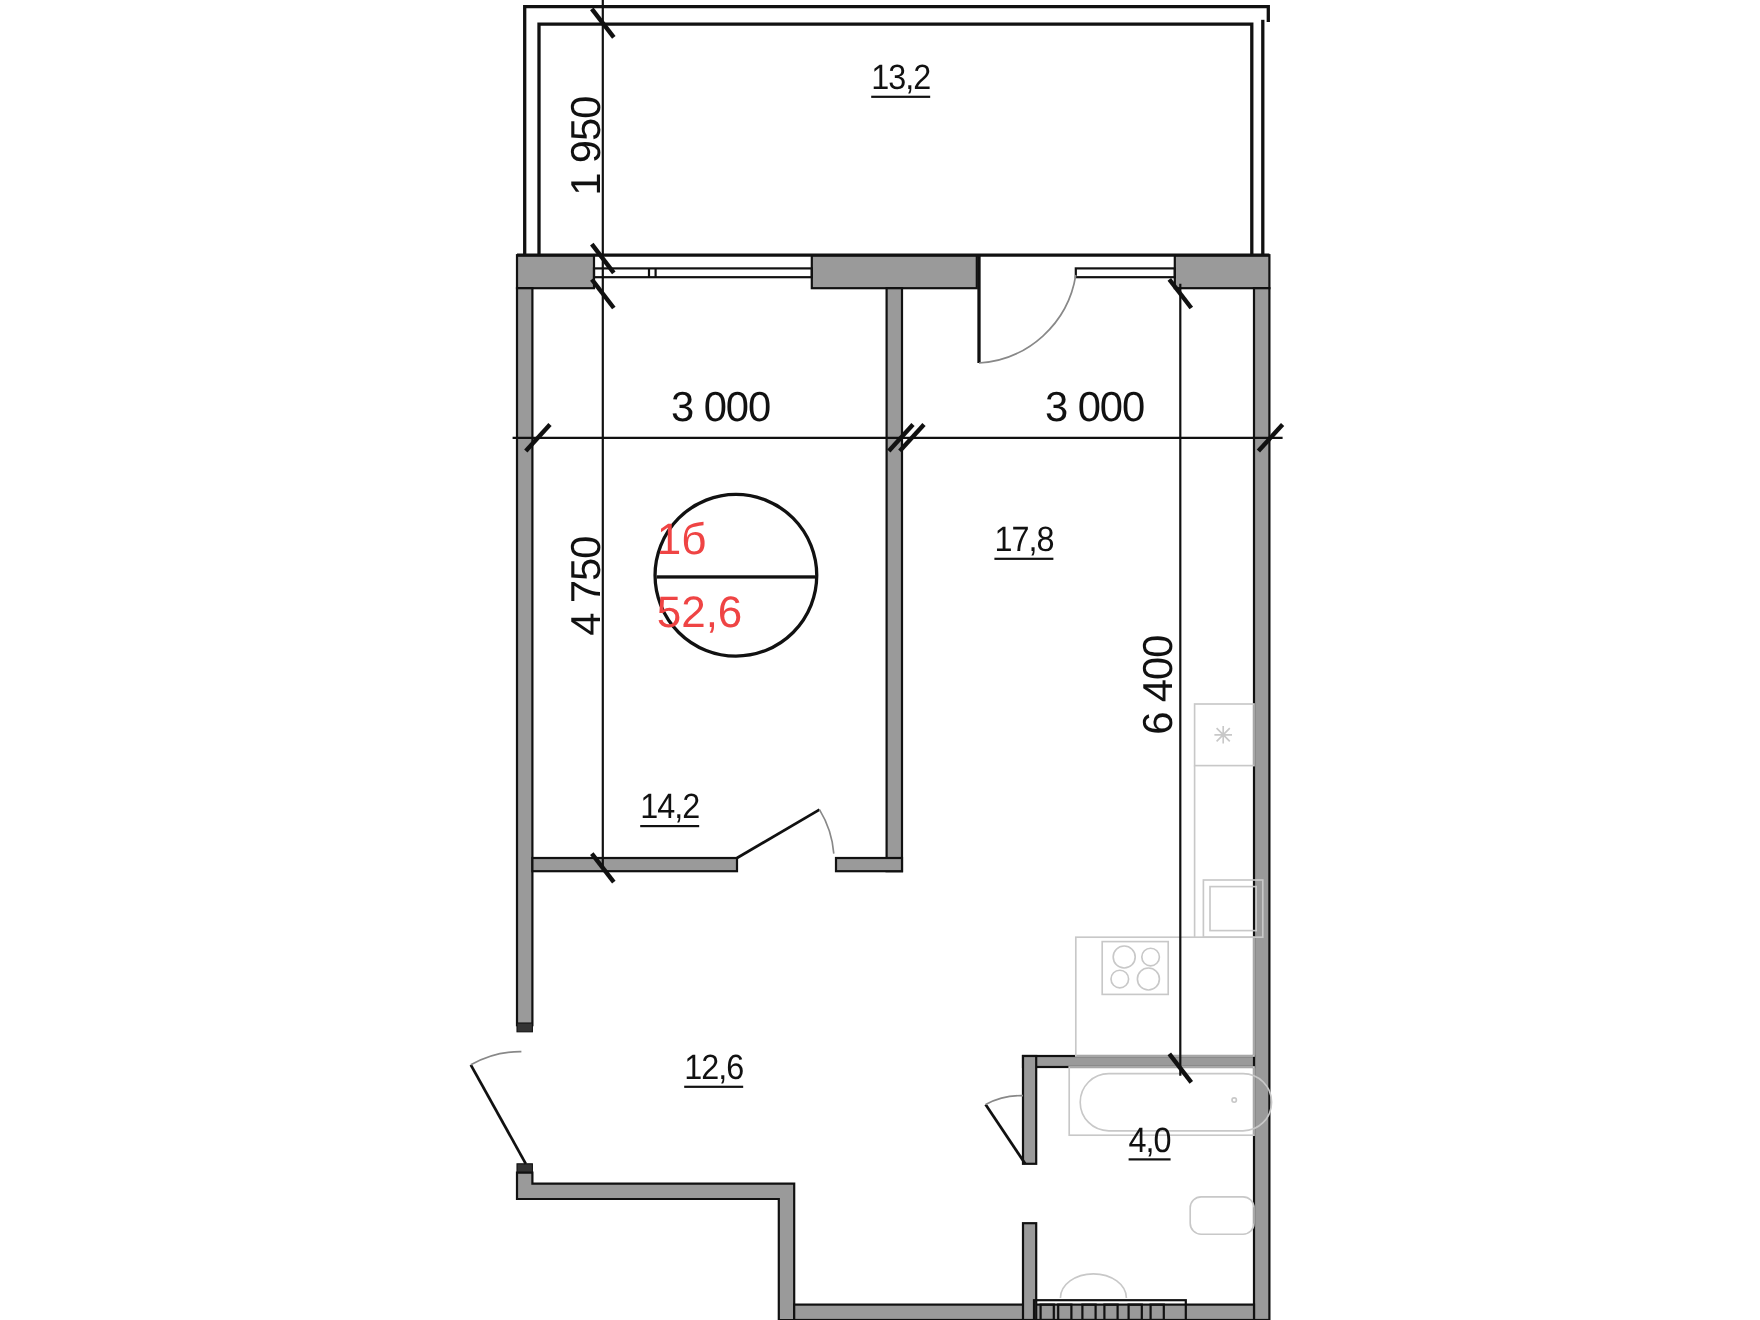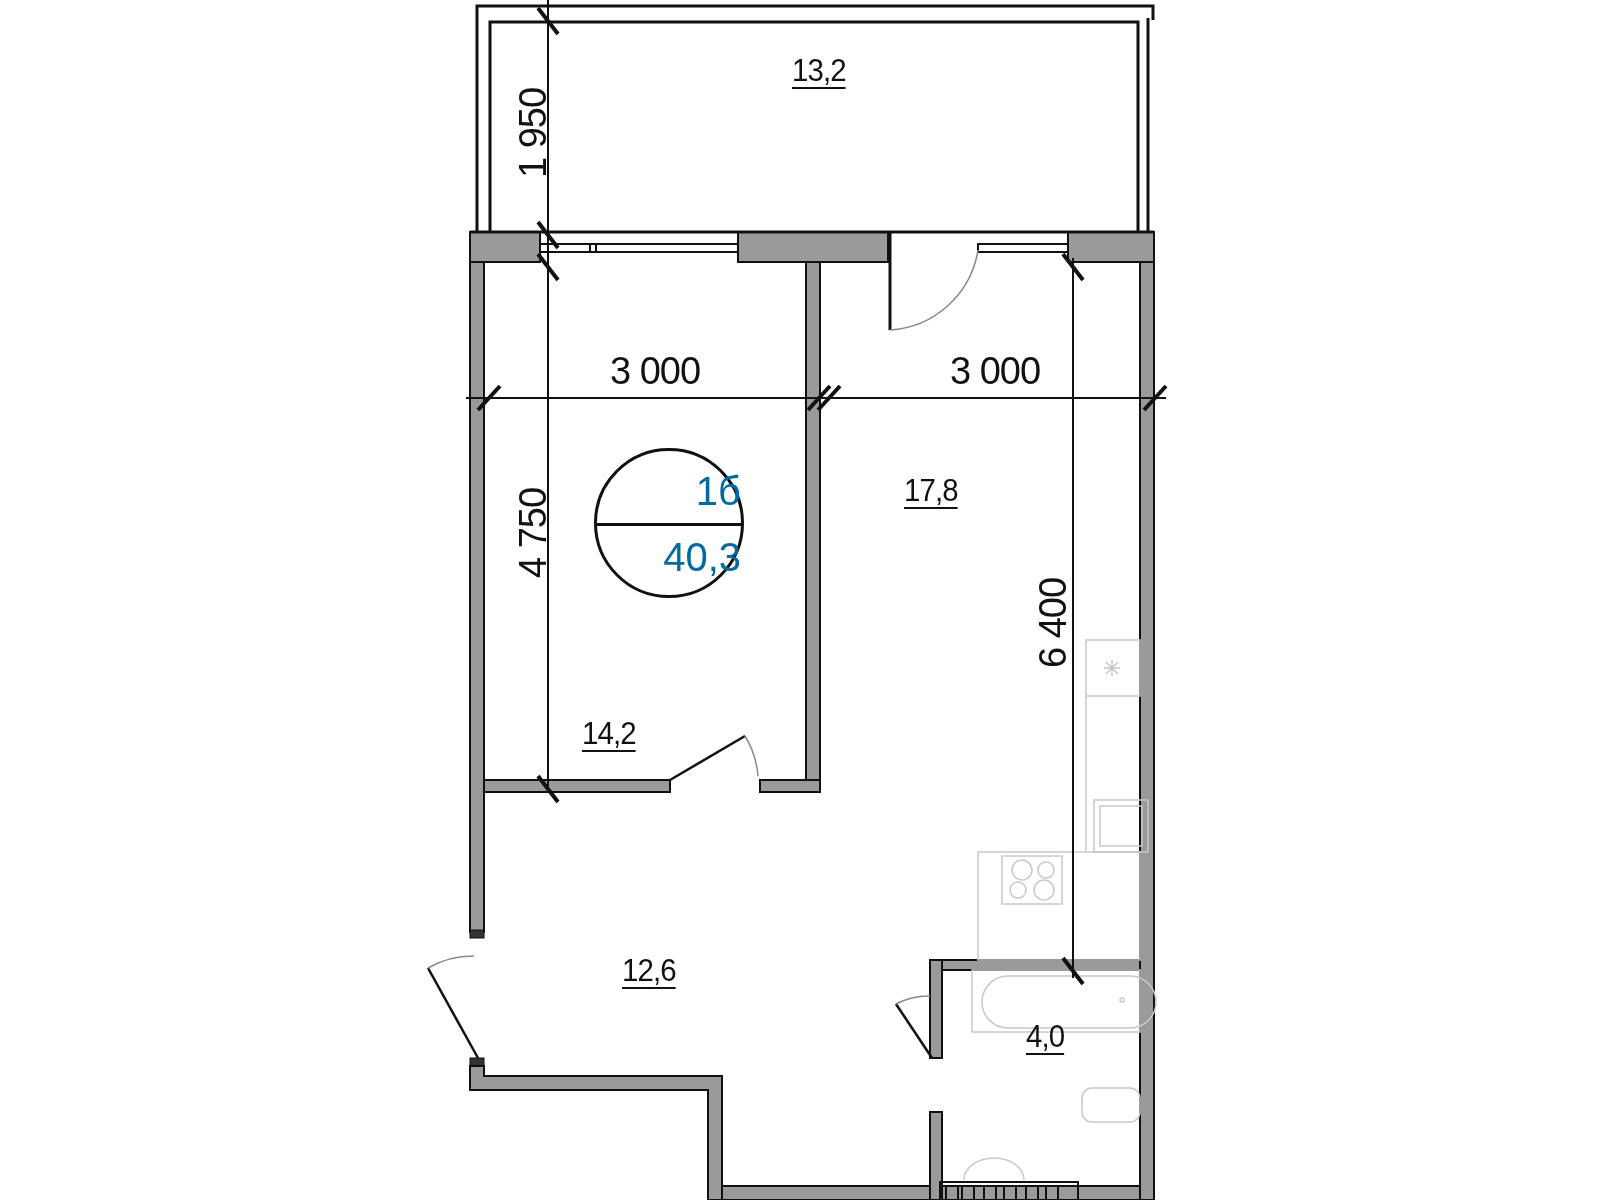--- a/index.html
+++ b/index.html
@@ -3,21 +3,21 @@
 <meta charset="utf-8">
 <style>
   html,body{margin:0;padding:0;background:#ffffff;}
   body{width:1600px;height:1200px;position:relative;overflow:hidden;font-family:"Liberation Sans",sans-serif;}
   svg{position:absolute;left:0;top:0;}
   .lbl{position:absolute;color:#111;font-family:"Liberation Sans",sans-serif;white-space:nowrap;}
   .area{font-size:32px;text-decoration:underline;text-decoration-thickness:2px;text-underline-offset:6px;letter-spacing:-1px;transform:scaleX(0.92);transform-origin:left;}
   .dim{font-size:38px;letter-spacing:-1px;transform-origin:left top;}
   .badge{position:absolute;left:594px;top:448px;width:150px;height:150px;border:3px solid #111;border-radius:50%;box-sizing:border-box;}
   .badge .line{position:absolute;left:0;right:0;top:72px;height:3px;background:#111;}
-  .badge .t{position:absolute;left:0;right:0;text-align:right;font-size:40px;color:#0369a1;font-family:"Liberation Sans",sans-serif;}
+  .badge .t{position:absolute;left:0;right:0;text-align:left;font-size:40px;color:#ef4444;font-family:"Liberation Sans",sans-serif;}
 </style>
 </head>
 <body>
 
 <svg width="1600" height="1200" viewBox="0 0 1600 1200">
 
   <g fill="none" stroke="#111" stroke-width="3">
     <polyline points="477,232 477,6 1153,6 1153,20"></polyline>
     <polyline points="490,232 490,22 1138,22 1138,232"></polyline>
     <line x1="1148" y1="18" x2="1148" y2="232"></line>
@@ -140,14 +140,14 @@
 
 <div class="lbl dim" style="left:610px;top:350px;">3 000</div>
 <div class="lbl dim" style="left:950px;top:350px;">3 000</div>
 <div class="lbl dim" style="left:512px;top:178px;transform:rotate(-90deg);">1 950</div>
 <div class="lbl dim" style="left:512px;top:578px;transform:rotate(-90deg);">4 750</div>
 <div class="lbl dim" style="left:1032px;top:668px;transform:rotate(-90deg);">6 400</div>
 
 <div class="badge">
   <div class="t" style="top:18px;">1б</div>
   <div class="line"></div>
-  <div class="t" style="top:84px;">40,3</div>
+  <div class="t" style="top:84px;">52,6</div>
 </div>
 
 </body></html>

